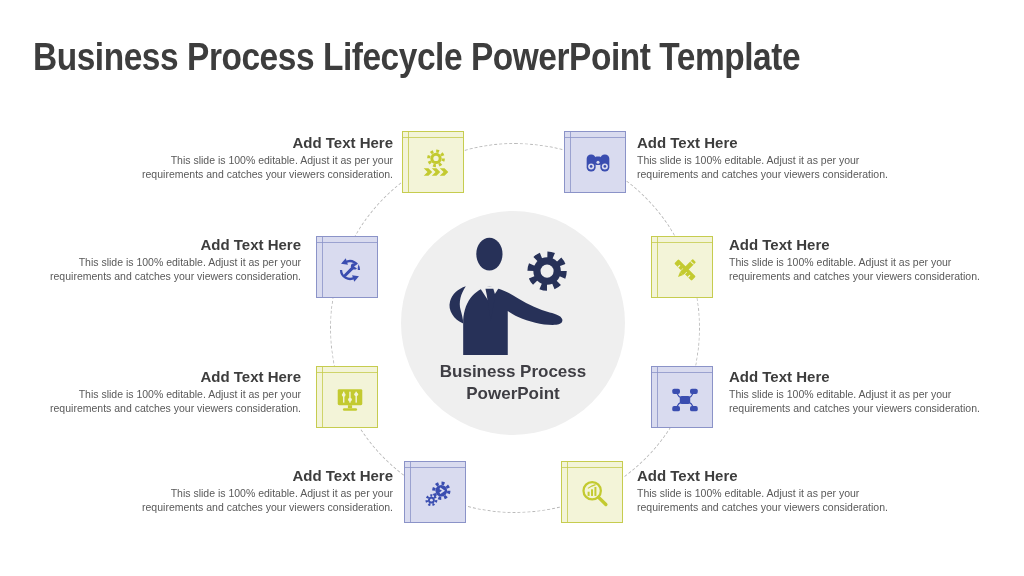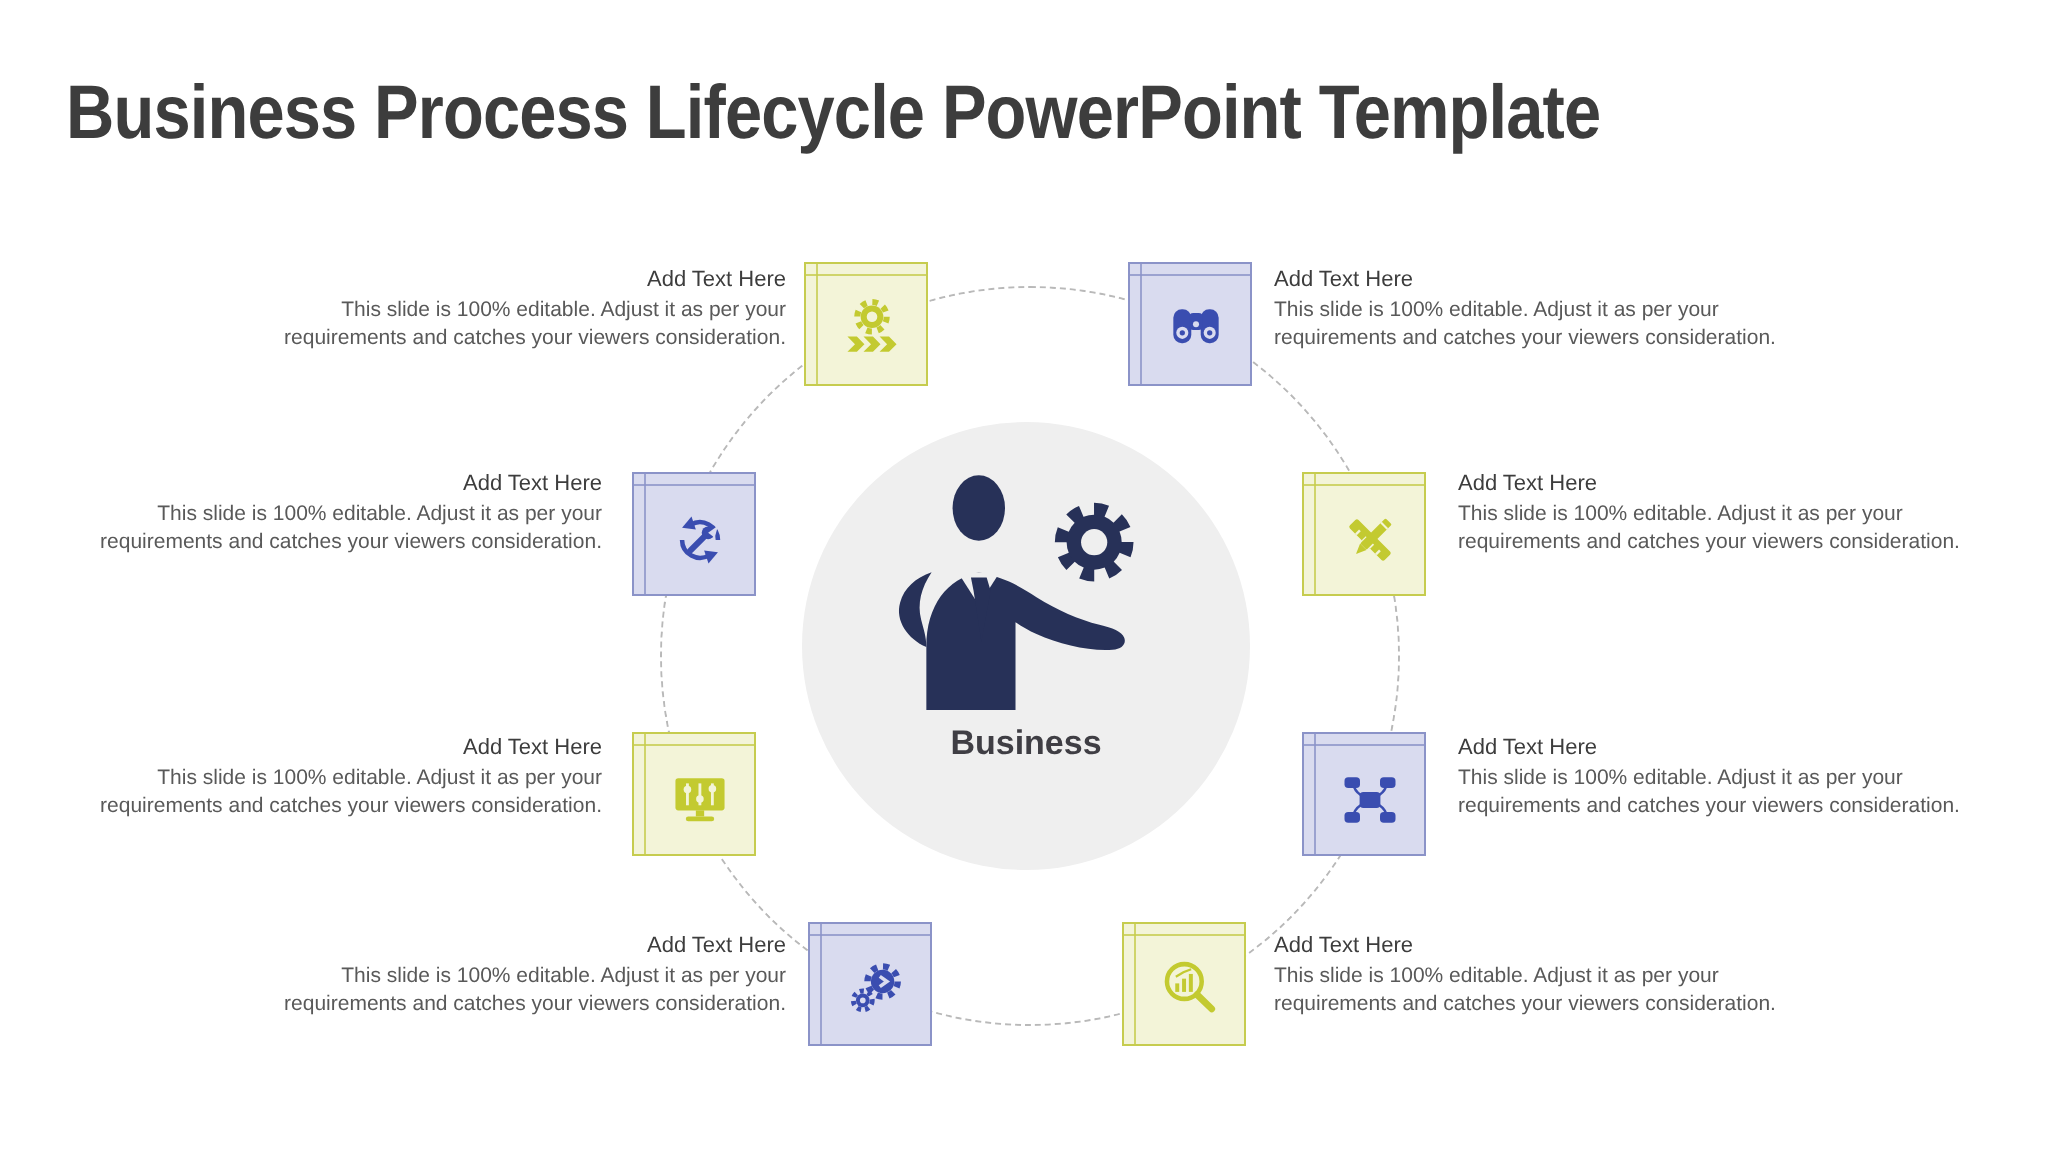--- a/index.html
+++ b/index.html
@@ -31,21 +31,21 @@
     position:absolute;width:62px;height:62px;box-sizing:border-box;z-index:3;
     display:flex;align-items:center;justify-content:center;
     background:var(--fill);border:1.5px solid var(--bc);
   }
   .box.yellow{--bc:#c6cc4f;--fill:#f3f4d8;--ic:#c3ca30;}
   .box.blue{--bc:#8b93c8;--fill:#d9dbef;--ic:#3a4db0;}
   .box::before{content:"";position:absolute;top:0;bottom:0;left:5px;width:1px;background:var(--bc);opacity:.8;}
   .box::after{content:"";position:absolute;left:0;right:0;top:5px;height:1px;background:var(--bc);opacity:.8;}
   .box svg{margin-left:5px;margin-top:5px;}
   .tblock{position:absolute;width:272px;z-index:3;}
-  .tblock .head{font-size:11px;font-weight:normal;color:#3d3d3d;}
+  .tblock .head{font-size:15px;font-weight:bold;color:#3d3d3d;}
   .tblock .desc{font-size:10.5px;color:#595959;line-height:1.3;margin-top:3px;white-space:nowrap;}
   .tblock.ra{text-align:right;}
   .tblock.la{text-align:left;}
   
   .b0{left:402px;top:131px;} .b1{left:564px;top:131px;}
   .b2{left:651px;top:236px;} .b3{left:651px;top:366px;}
   .b4{left:561px;top:461px;} .b5{left:404px;top:461px;}
   .b6{left:316px;top:366px;} .b7{left:316px;top:236px;}
   
   .t0{left:121px;top:134px;} .t1{left:637px;top:134px;}
@@ -69,21 +69,22 @@
         <circle cx="86" cy="26" r="10.5"></circle>
         <circle cx="86" cy="26" r="5" fill="#efefef"></circle>
         <ellipse cx="42" cy="13" rx="10" ry="12.5"></ellipse>
         <path d="M22,90 L22,66 C22,50 30,40 42,37.5 C52,39.5 58,43 64,47 C72,52 80,55.5 88,57.5 C93,58.7 96.5,60 97.5,62.5 C98.3,64.8 96.5,66.8 93,67 C84,67.6 73,65 64,61 C61,59.7 58.5,58.2 56,56.5 L56,90 Z"></path>
         <path d="M22,66 C15,63 10,56 12,49 C13.5,43.5 18,39.5 24,37.5 C20,43.5 18.5,49.5 20,55.5 C21,59.5 22,62 22,66 Z"></path>
         <polygon points="34,37.5 42,50 50,37.5" fill="#efefef"></polygon>
         <polygon points="39,39.5 45,39.5 46.5,44.5 43,64 40,44.5"></polygon>
       </g>
     </svg>
     <div class="center-label">
-      <div>Business</div>
+      <div>Business Process</div>
+      <div>PowerPoint</div>
     </div>
   </div>
 
   <div class="box yellow b0">
     <svg width="34" height="34" viewBox="0 0 36 36">
       <g fill="#c3ca30">
         <circle cx="18" cy="11" r="7.8" fill="none" stroke="#c3ca30" stroke-width="3.2" stroke-dasharray="3 3.12"></circle>
         <circle cx="18" cy="11" r="6"></circle>
         <circle cx="18" cy="11" r="2.8" fill="#f3f4d8"></circle>
         <polygon points="5,21.5 10,21.5 14,25.5 10,29.5 5,29.5 9,25.5"></polygon>

